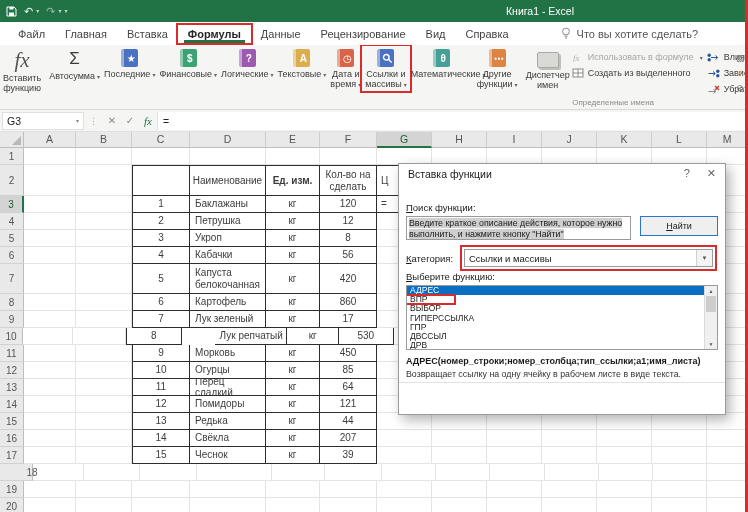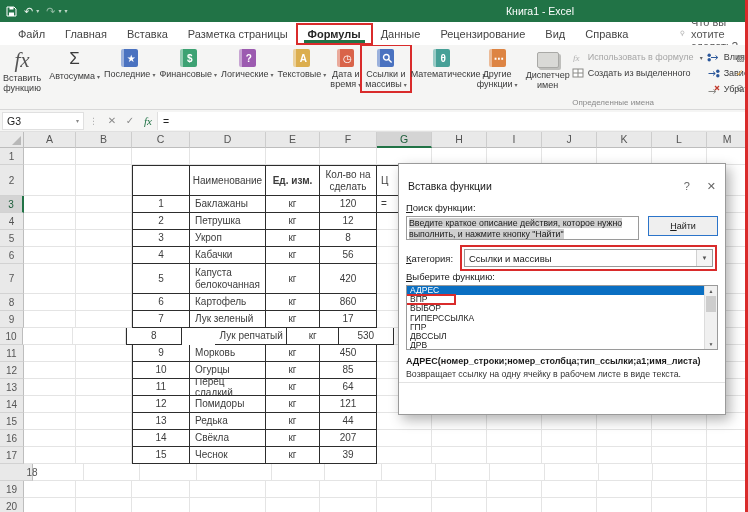--- a/index.html
+++ b/index.html
@@ -65,30 +65,30 @@
   .cell { border-right:1px solid #e4e4e4; border-bottom:1px solid #e4e4e4; font-size:10px; color:#3c3c3c; display:flex; align-items:center; justify-content:center; overflow:hidden; text-align:center; line-height:1.15; }
   .cell.t { border-right-color:#2d2d2d; border-bottom-color:#2d2d2d; }
   .cell.tl { border-left:1px solid #2d2d2d; }
   .cell.tt { border-top:1px solid #2d2d2d; }
   .cell.left { justify-content:flex-start; padding-left:5px; text-align:left; }
   .cell.gs { border-top:1px solid #2d2d2d; border-bottom:1px solid #2d2d2d; justify-content:flex-start; padding-left:4px; }
   .cell.gs2 { border-bottom:1px solid #2d2d2d; justify-content:flex-start; padding-left:4px; }
 
   
   .dialog { position:absolute; left:398px; top:163px; width:328px; height:252px; background:#fff; border:1px solid #9a9a9a; box-shadow:4px 5px 12px rgba(0,0,0,.3); z-index:5; font-size:9.5px; }
-  .dlg-title { height:22px; display:flex; align-items:flex-start; padding:16px 9px; font-size:10.5px; color:#1a1a1a;gap:18px; }
+  .dlg-title { height:22px; display:flex; align-items:flex-end; padding:16px 9px; font-size:10.5px; color:#1a1a1a;gap:18px; }
   .dlg-sys { margin-left:auto; display:flex; gap:17px; color:#666; font-size:11px; }
   .dlg-body { padding:2px 7px 0; }
   .lbl { font-size:9.5px; color:#1a1a1a; margin-top:4px; display:inline-block; }
   .ak::first-letter { text-decoration:underline; }
   .search-row { display:flex; gap:9px; margin-top:3px; }
   .search-box { flex:1; height:24px; border:1px solid #9a9a9a; padding:1px 2px; font-size:8.8px; line-height:1.2; color:#1a1a1a; overflow:hidden; }
   .search-box .hl { background:#cfcfcf; }
   .btn { background:#efefef; border:1px solid #b0b0b0; font-size:9px; color:#1a1a1a; display:inline-block; text-align:center; font-family:inherit; }
-  .btn.find { width:70px; height:20px; border-color:#2b74c9; align-self:flex-start; }
+  .btn.find { width:78px; height:20px; border-color:#2b74c9; align-self:flex-start; }
   .cat-row { display:flex; align-items:center; margin-top:9px; }
   .cat-row .lbl { width:58px; margin-top:0; }
   .selectbox { flex:1; height:18px; border:1px solid #9a9a9a; display:flex; align-items:center; padding-left:4px; font-size:9.5px; color:#1a1a1a; position:relative; outline:2px solid var(--annotation-red,#d92b2b); outline-offset:2px; margin-right:5px; }
   .selectbox .arrow { position:absolute; right:0; top:0; bottom:0; width:16px; background:#f4f4f4; border-left:1px solid #d0d0d0; display:flex; align-items:center; justify-content:center; font-size:6px; color:#555; }
   .listbox { margin-top:3px; height:65px; border:1px solid #9a9a9a; position:relative; padding-right:13px; overflow:hidden; }
   .fitem { height:9.2px; line-height:9.2px; font-size:8.5px; padding-left:3px; color:#1a1a1a; white-space:nowrap; }
   .fitem.sel { background:var(--selection-blue,#0a6fc2); color:#fff; }
   .fitem.boxed { outline:2px solid var(--annotation-red,#d92b2b); outline-offset:-1px; width:52px; margin-left:-4px; padding-left:7px; }
   .scrollbar { position:absolute; top:0; right:0; bottom:0; width:13px; background:#f0f0f0; border-left:1px solid #dcdcdc; }
   .scrollbar .arr { height:10px; font-size:5px; color:#555; text-align:center; line-height:10px; }
@@ -126,21 +126,20 @@
         <span class="chev g dim">▾</span>
       <span class="chev g">▾</span>
     </div>
     <span class="win-title">Книга1 - Excel</span>
   </div>
 
   <div class="tabrow">
     <span class="tab">Файл</span>
     <span class="tab">Главная</span>
     <span class="tab">Вставка</span>
-    <span class="tab">Разметка страницы</span>
     <span class="tab active">Формулы</span>
     <span class="tab">Данные</span>
     <span class="tab">Рецензирование</span>
     <span class="tab">Вид</span>
     <span class="tab">Справка</span>
     <span class="tellme">
       <svg width="10" height="13" viewBox="0 0 10 13">
           <circle cx="5" cy="4.5" r="3.4" fill="none" stroke="#8a8a8a"></circle>
           <path d="M3.5 9.2h3M4 11h2" stroke="#8a8a8a" fill="none"></path>
         </svg>

